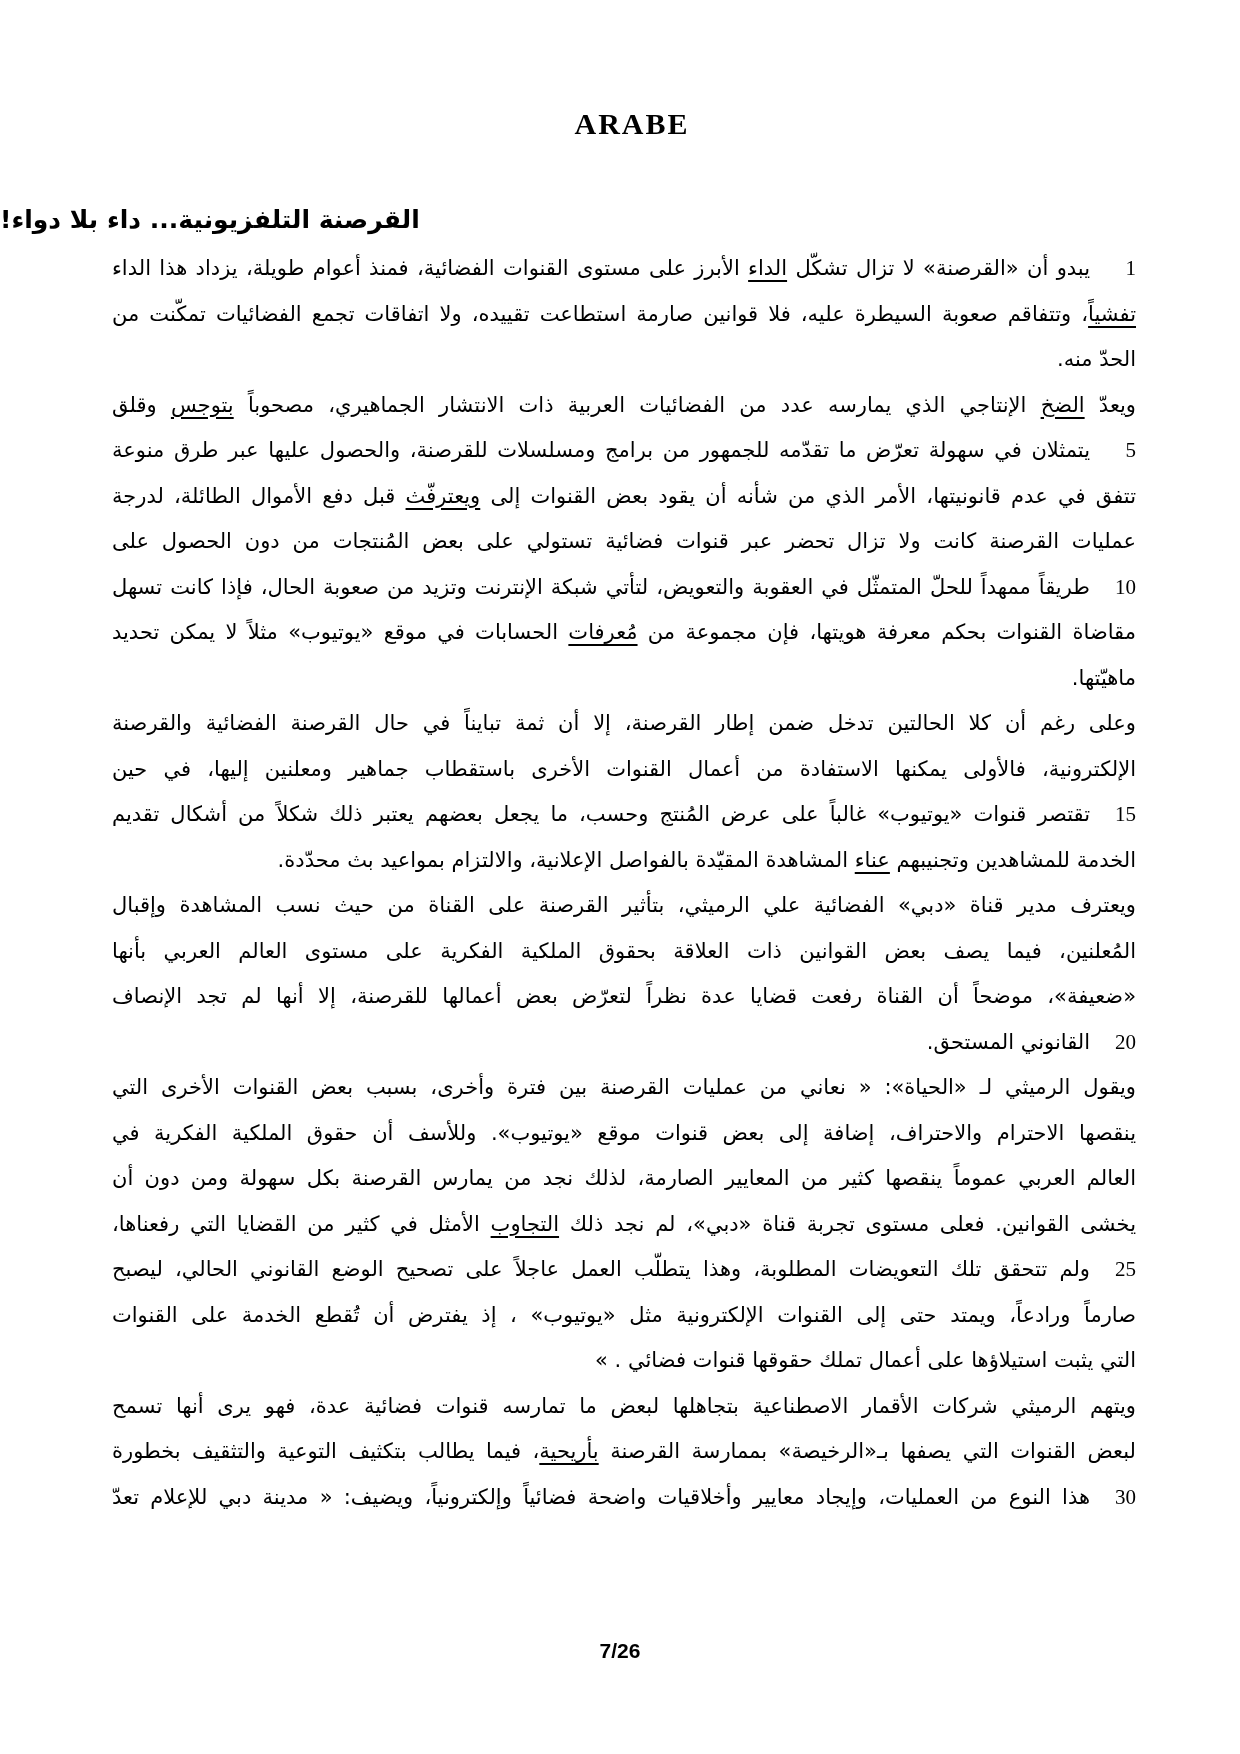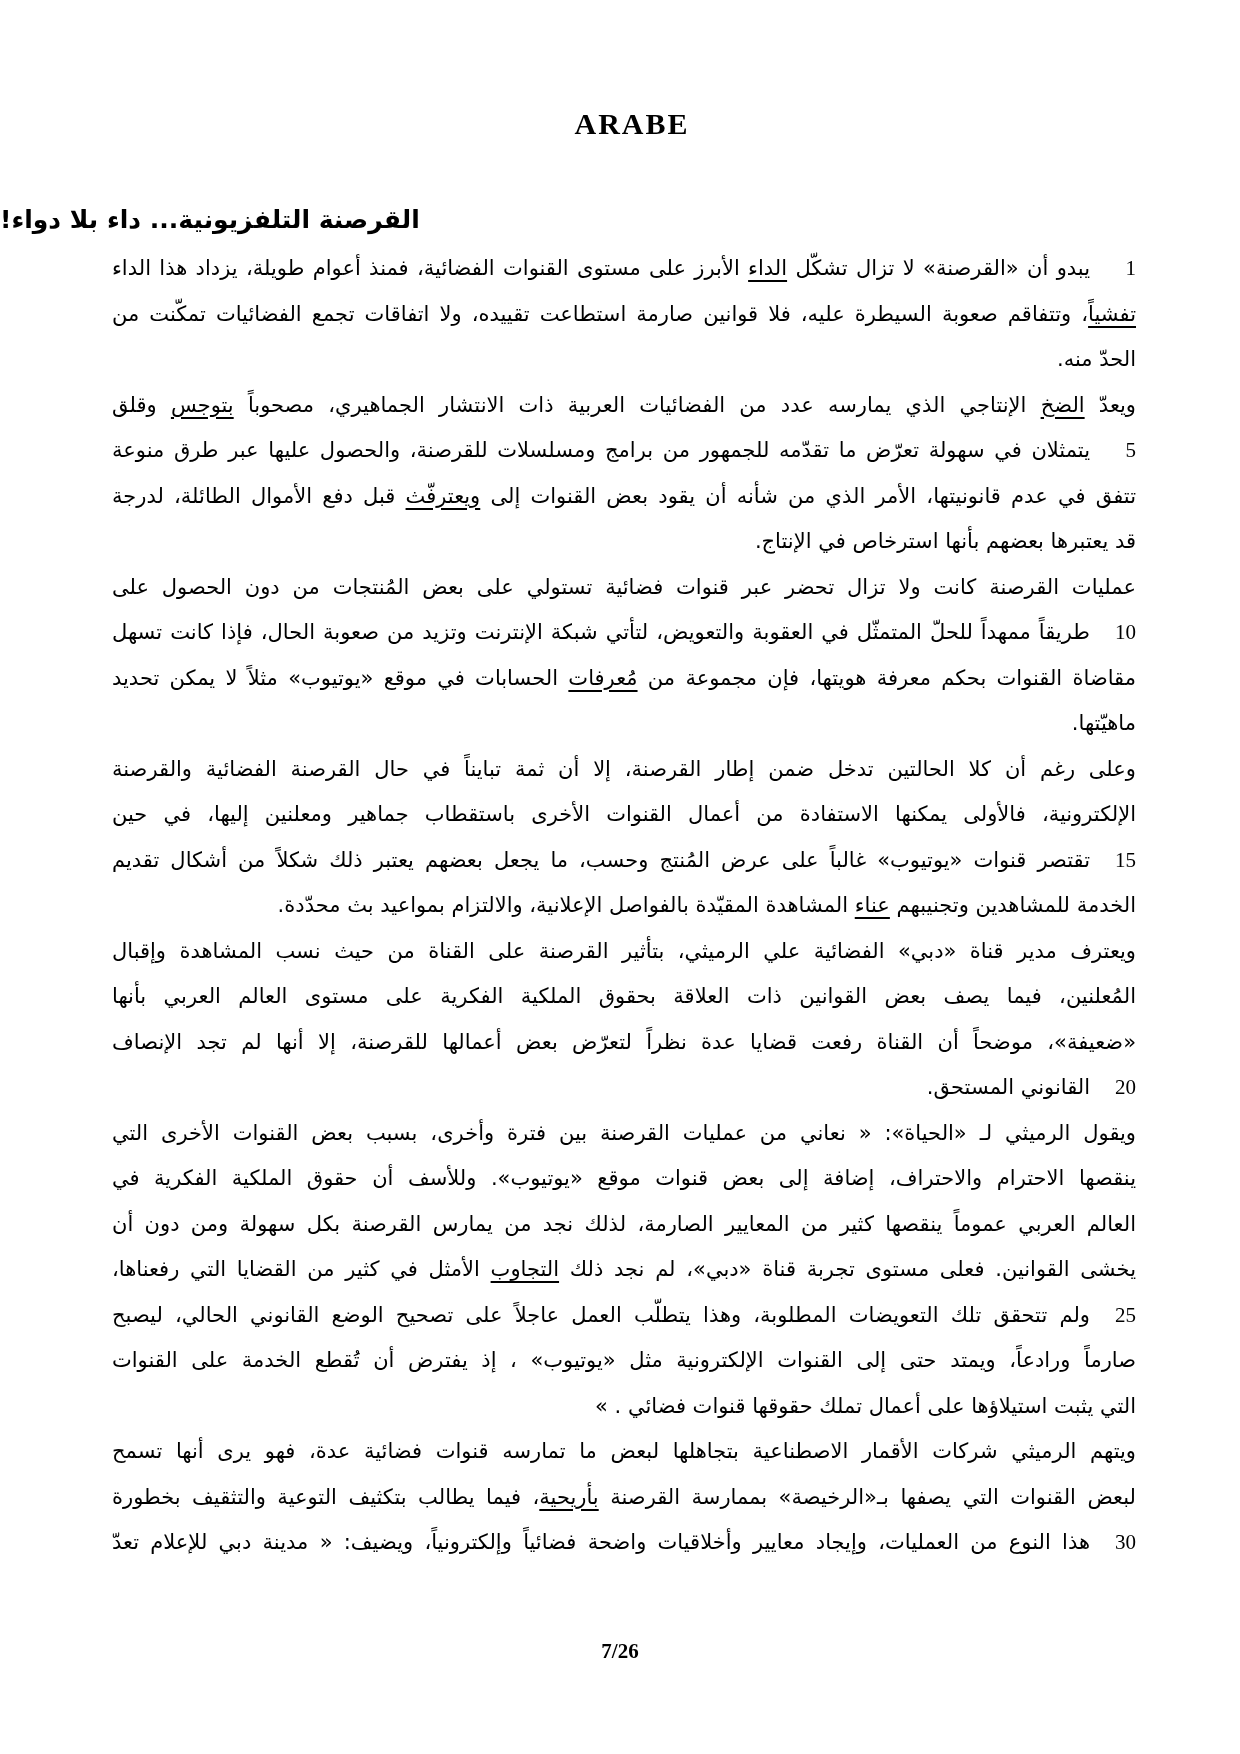--- a/index.html
+++ b/index.html
@@ -65,21 +65,21 @@
   .u {
     text-decoration: underline;
     text-decoration-thickness: 1.5px;
     text-underline-offset: 5px;
   }
   .page-number {
     position: absolute;
     top: 1636px; left: 0;
     width: 100%;
     text-align: center;
-    font-family: Liberation Serif, serif;
+    font-family: Liberation Sans, sans-serif;
     font-weight: bold;
     font-size: 21px;
     line-height: 30px;
   }
 </style>
 </head>
 <body>
 
 <div class="header-title">ARABE</div>
 
@@ -98,23 +98,20 @@
     </div>
     <div class="line">
       <span class="txt"><span>ويعدّ </span><span class="u">الضخ</span><span> الإنتاجي الذي يمارسه عدد من الفضائيات العربية ذات الانتشار الجماهيري، مصحوباً </span><span class="u">بتوجس</span><span> وقلق</span></span>
     </div>
     <div class="line">
       <span class="num">5</span>
       <span class="txt"><span>يتمثلان في سهولة تعرّض ما تقدّمه للجمهور من برامج ومسلسلات للقرصنة، والحصول عليها عبر طرق منوعة</span></span>
     </div>
     <div class="line">
       <span class="txt"><span>تتفق في عدم قانونيتها، الأمر الذي من شأنه أن يقود بعض القنوات إلى </span><span class="u">ويعترفّث</span><span> قبل دفع الأموال الطائلة، لدرجة</span></span>
-    </div>
-    <div class="line">
-      <span class="txt end"><span>قد يعتبرها بعضهم بأنها استرخاص في الإنتاج.</span></span>
     </div>
     <div class="line">
       <span class="txt"><span>عمليات القرصنة كانت ولا تزال تحضر عبر قنوات فضائية تستولي على بعض المُنتجات من دون الحصول على</span></span>
     </div>
     <div class="line">
       <span class="num">10</span>
       <span class="txt"><span>طريقاً ممهداً للحلّ المتمثّل في العقوبة والتعويض، لتأتي شبكة الإنترنت وتزيد من صعوبة الحال، فإذا كانت تسهل</span></span>
     </div>
     <div class="line">
       <span class="txt"><span>مقاضاة القنوات بحكم معرفة هويتها، فإن مجموعة من </span><span class="u">مُعرفات</span><span> الحسابات في موقع «يوتيوب» مثلاً لا يمكن تحديد</span></span>

